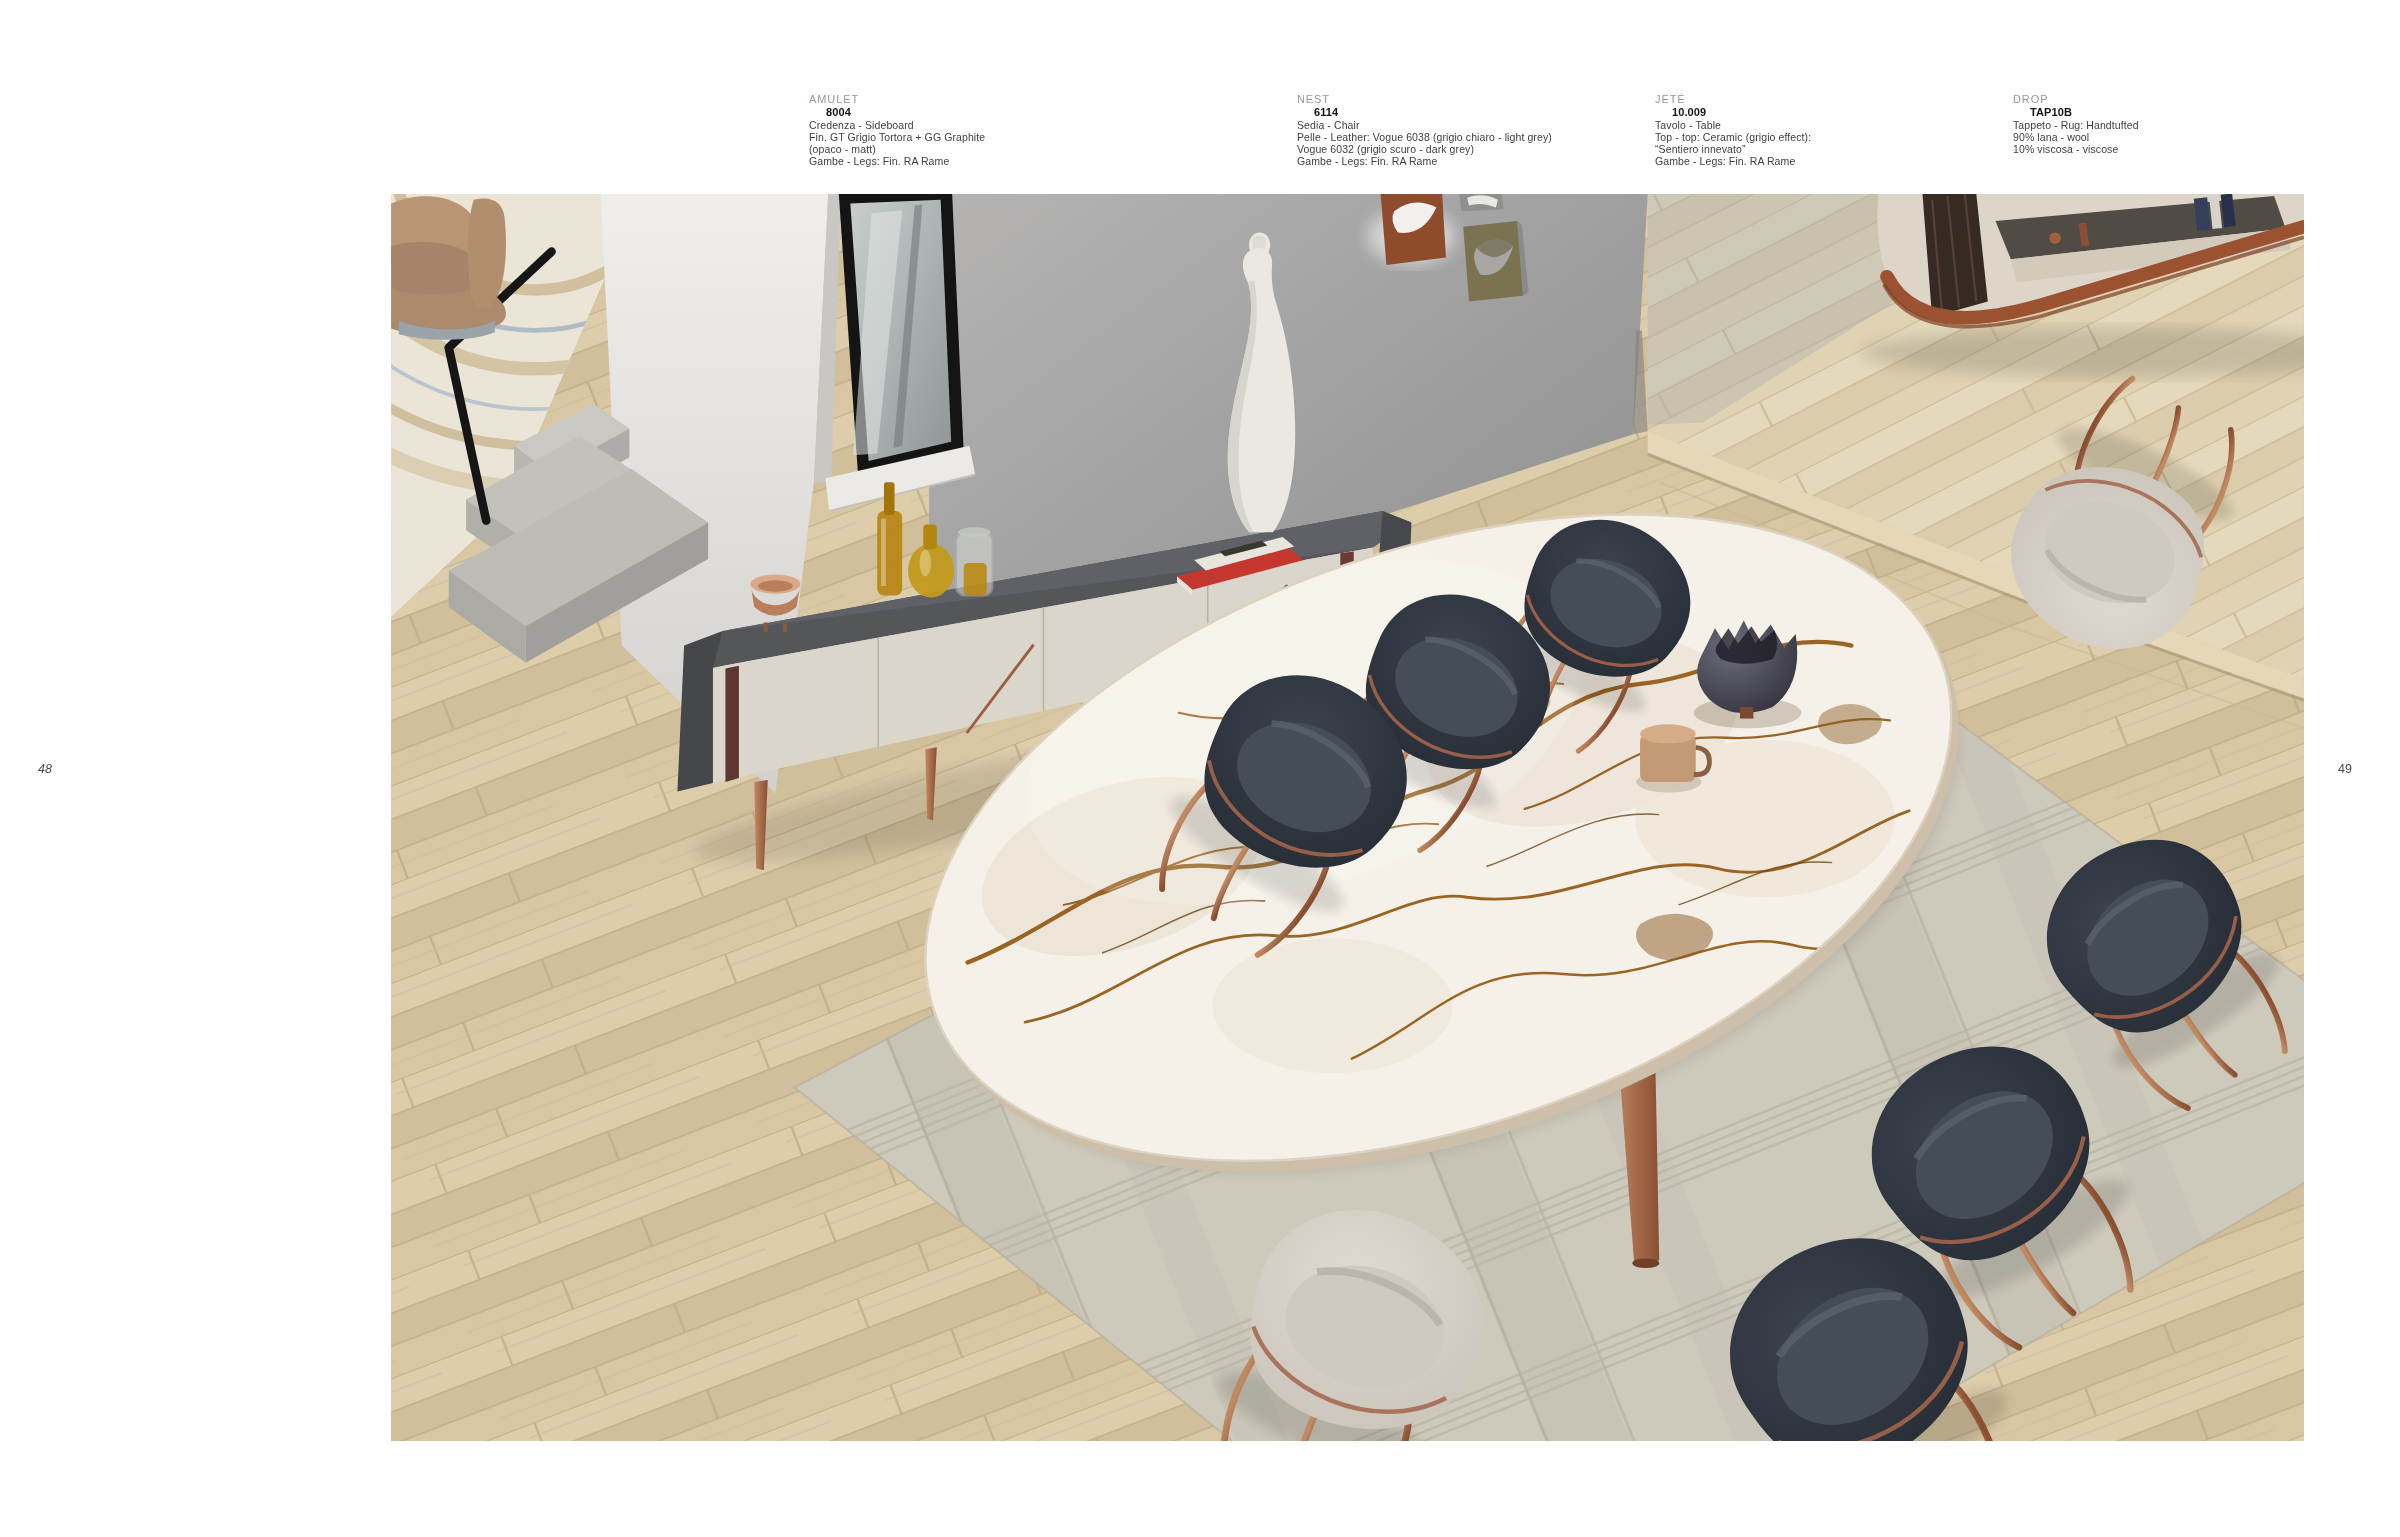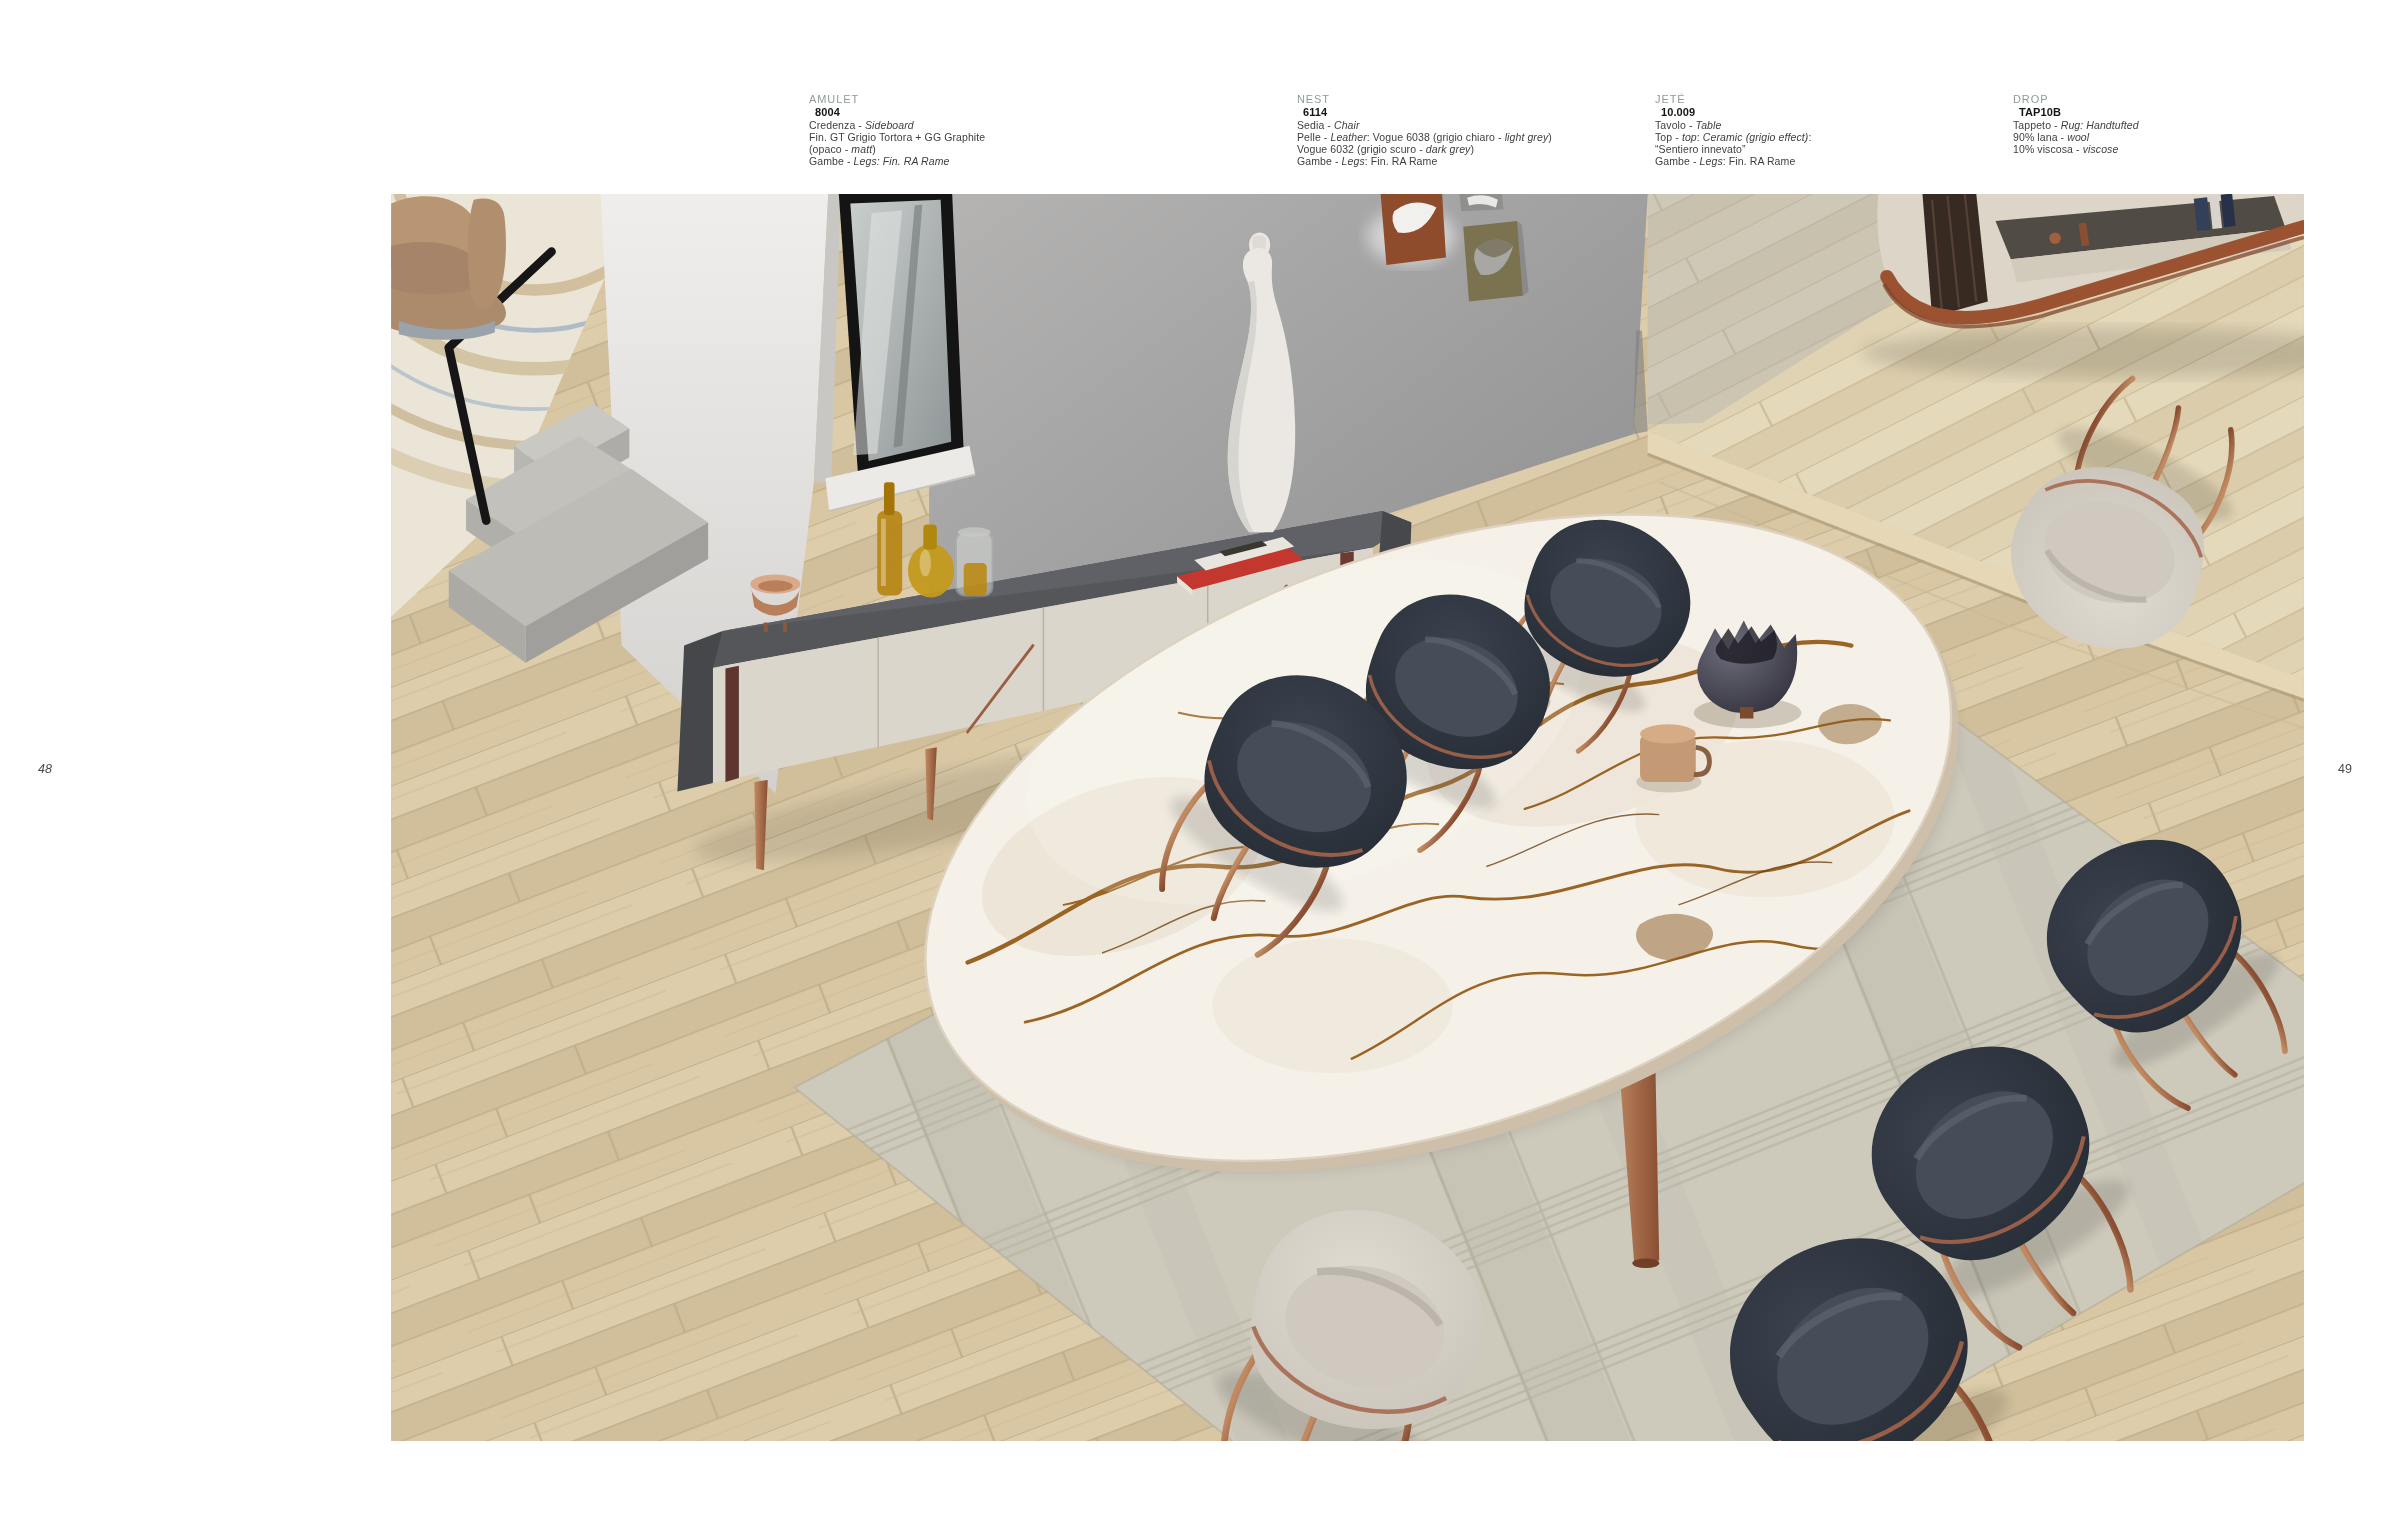--- a/index.html
+++ b/index.html
@@ -4,23 +4,23 @@
 <style>
   html,body{margin:0;padding:0;background:#ffffff;}
   body{width:2401px;height:1537px;position:relative;overflow:hidden;
        font-family:"Liberation Sans",sans-serif;}
   .spread{position:absolute;inset:0;background:#ffffff;padding-left:23px;}
 
   
   .col{position:absolute;top:93px;width:317px;
        font-size:10.5px;line-height:12px;color:#3e3e3d;letter-spacing:0.1px;}
   .p-name{color:#8e9c95;font-size:11px;letter-spacing:0.9px;margin:0 0 1px 0;}
-  .p-code{font-weight:bold;color:#151515;font-size:11px;margin:0 0 1px 6px;}
+  .p-code{font-weight:bold;color:#151515;font-size:11px;margin:0 0 1px 17px;}
   .p-line{white-space:nowrap;}
-  .it{font-style:italic;}
+  .it{}
 
   .pagenum{position:absolute;top:762px;font-size:12.5px;color:#4a4a4a;}
   #pn-left{left:38px;font-style:italic;}
   #pn-right{left:2338px;}
 
   .photo{position:absolute;left:391px;top:194px;width:1913px;height:1247px;
          overflow:hidden;background:#d7c6a4;}
   .photo svg{display:block;}
 </style>
 </head>

